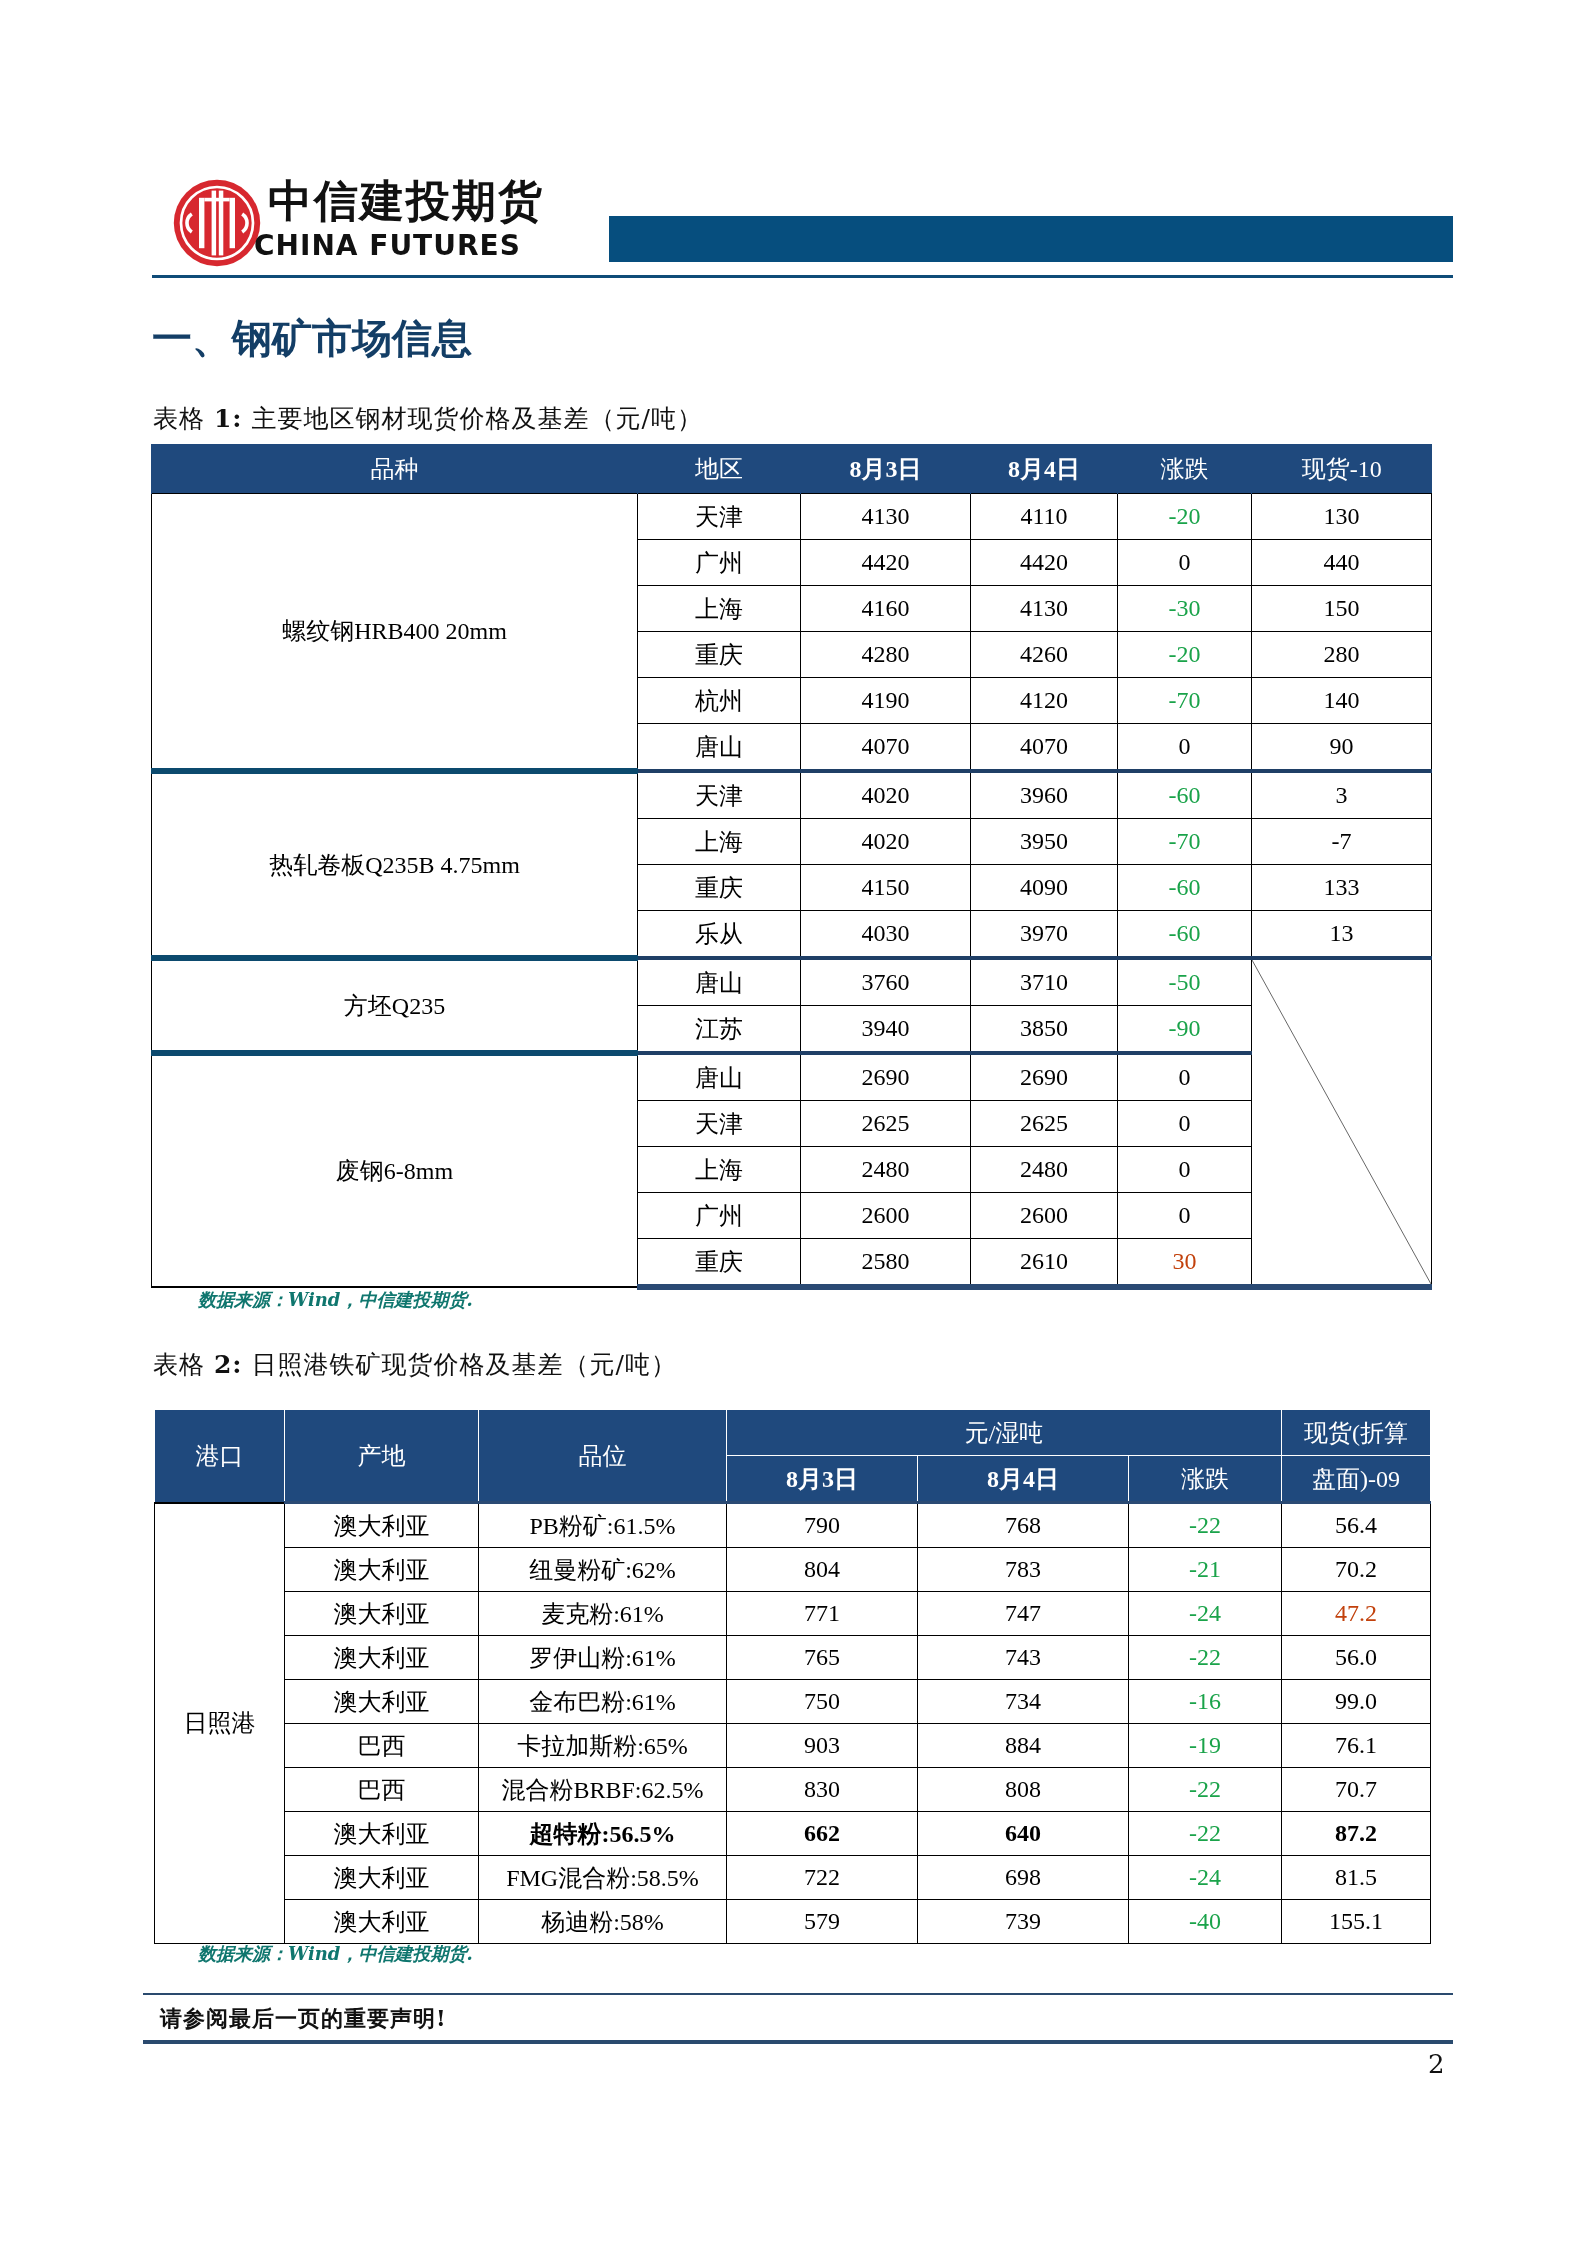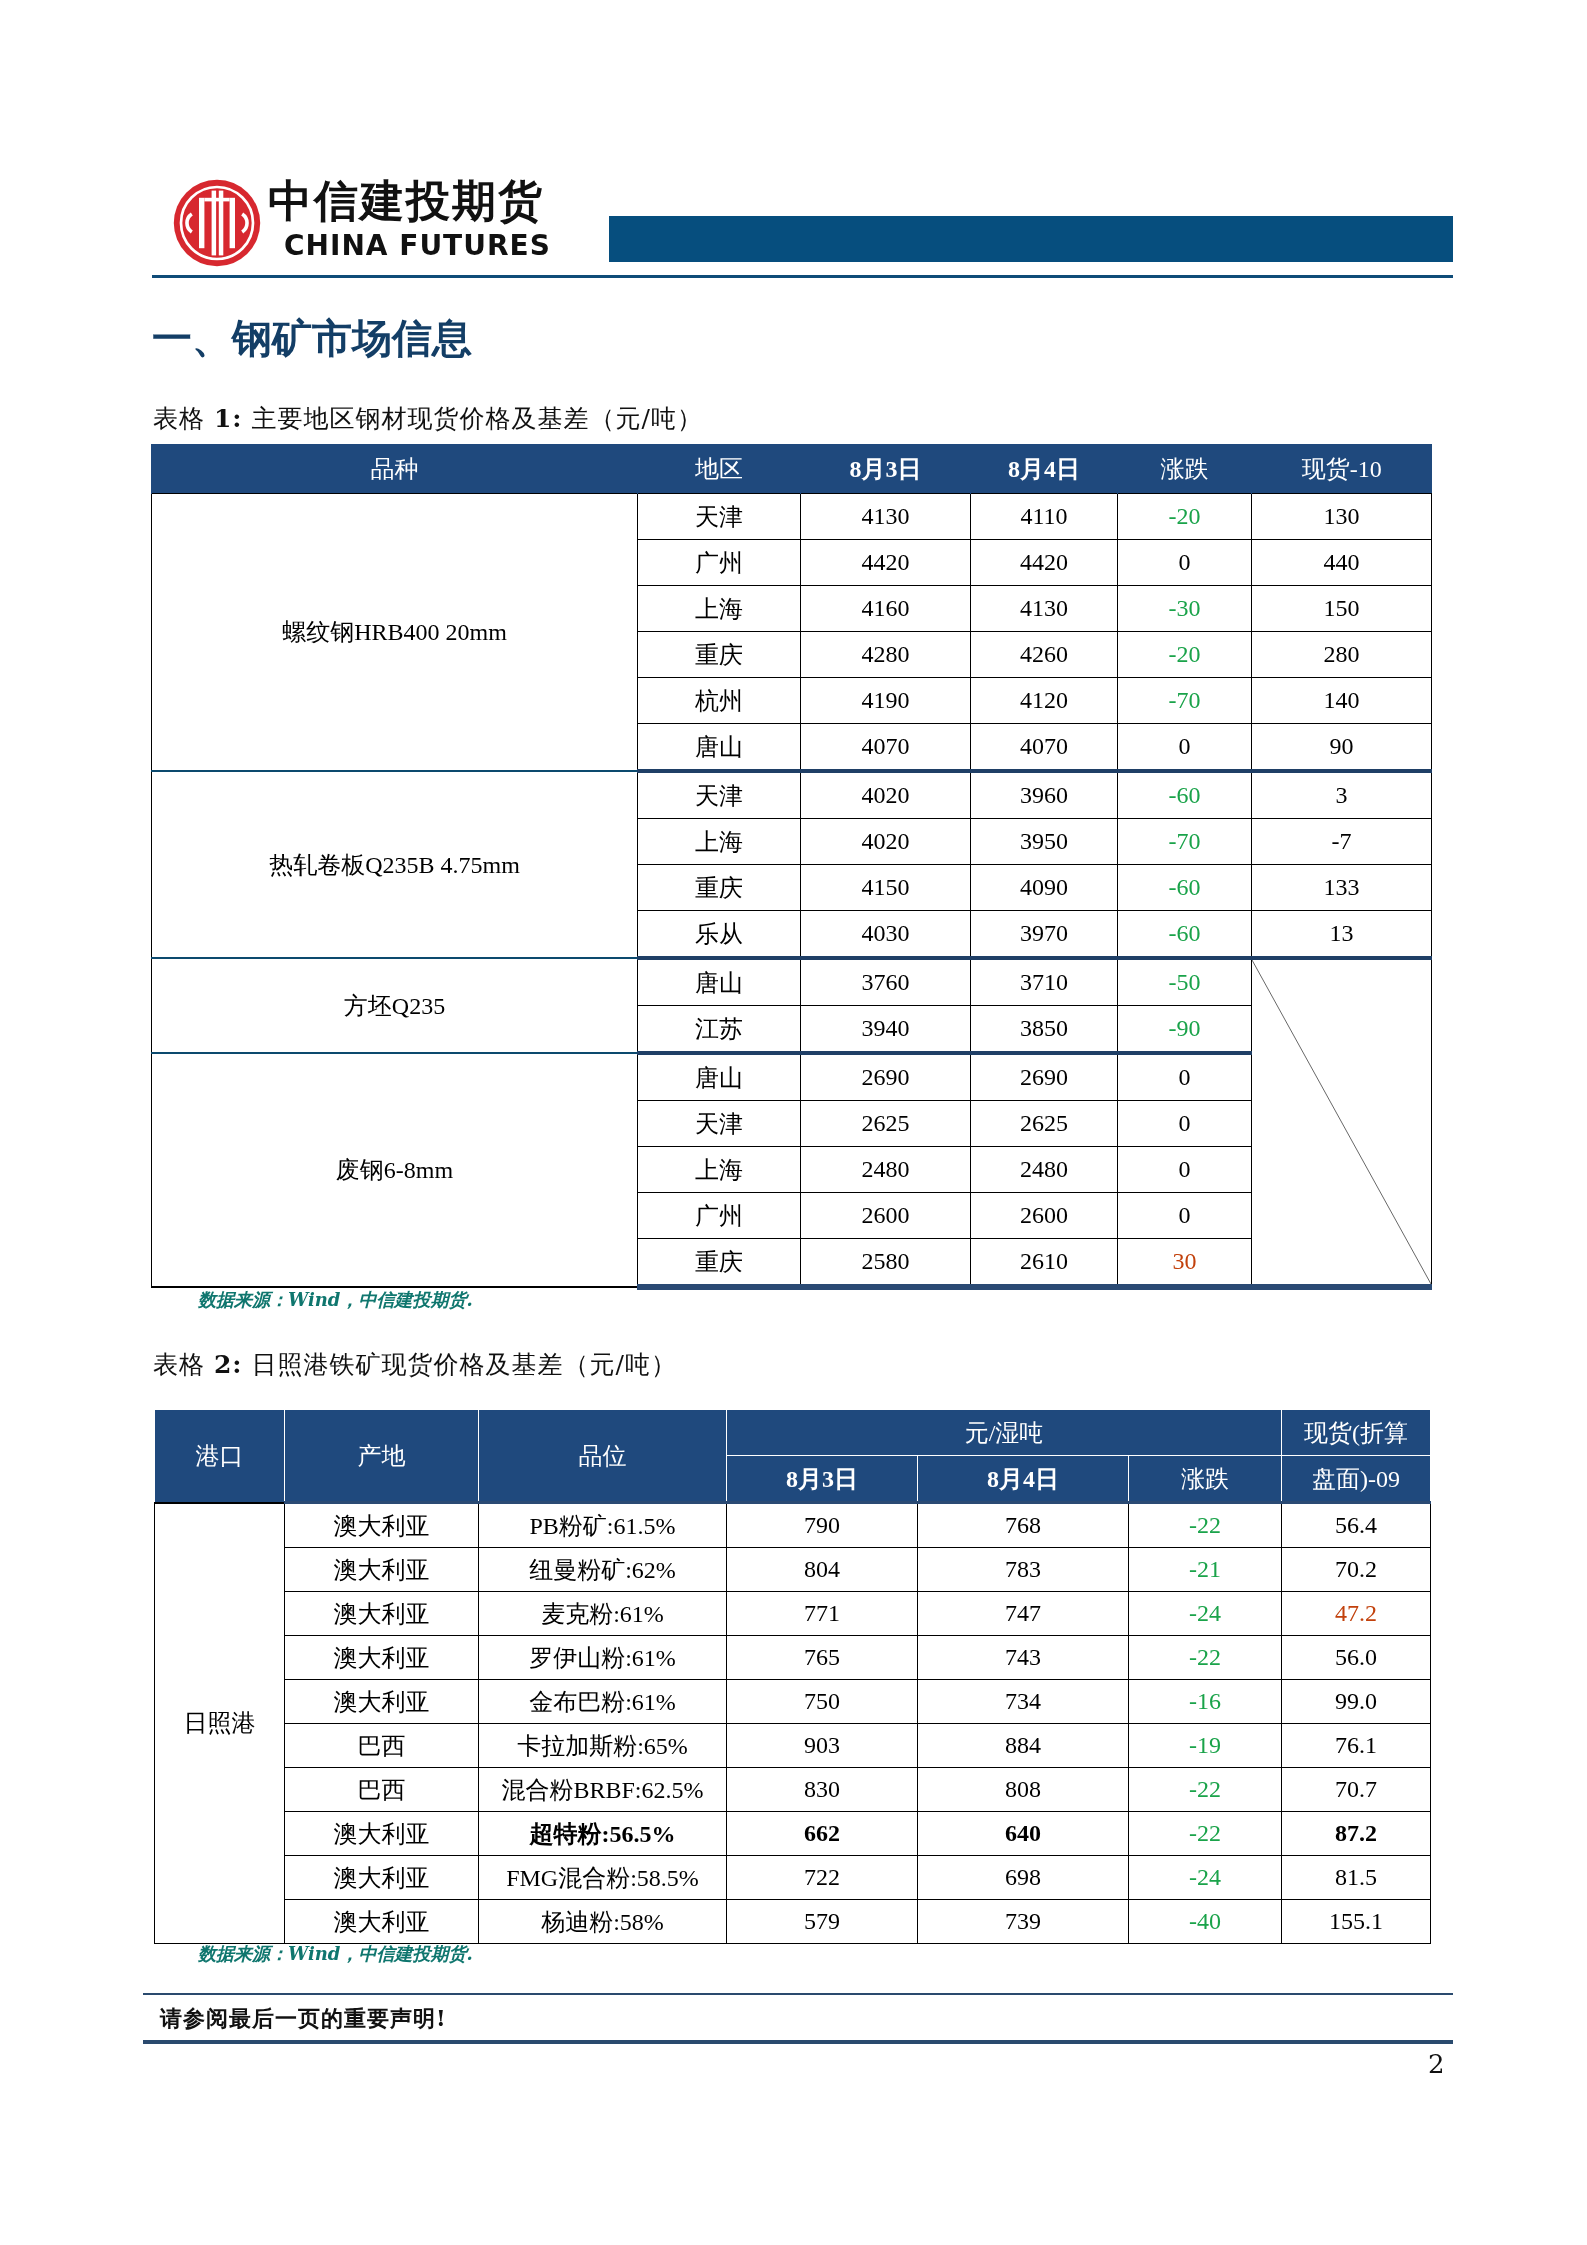--- a/index.html
+++ b/index.html
@@ -2,21 +2,21 @@
 <html><head>
 <meta charset="utf-8">
 <style>
   html, body { margin: 0; padding: 0; background: #ffffff; }
   body { width: 1587px; height: 2245px; position: relative; font-family: "DejaVu Serif", "Liberation Serif", serif; color: #000; }
   .abs { position: absolute; }
 
   
   .logo-circle { left: 172px; top: 178px; width: 90px; height: 90px; }
   .logo-cn { left: 268px; top: 176px; font-family: "DejaVu Serif", serif; font-weight: bold; font-size: 44px; letter-spacing: 2px; color: #111; line-height: 50px; }
-  .logo-en { left: 284px; top: 230px; font-family: "DejaVu Sans", "Liberation Sans", sans-serif; font-weight: bold; font-size: 28px; letter-spacing: 1px; color: #111; line-height: 32px; }
+  .logo-en { left: 254px; top: 230px; font-family: "DejaVu Sans", "Liberation Sans", sans-serif; font-weight: bold; font-size: 28px; letter-spacing: 1px; color: #111; line-height: 32px; }
   .header-bar { left: 609px; top: 216px; width: 844px; height: 46px; background: #064e7e; }
   .header-line { left: 152px; top: 275px; width: 1301px; height: 3px; background: #0f4c78; }
 
   .section-title { left: 152px; top: 310px; font-family: "DejaVu Sans", sans-serif; font-weight: bold; font-size: 40px; color: #133e66; line-height: 56px; }
 
   .caption { font-size: 25px; line-height: 34px; color: #111; letter-spacing: 1px; }
   .caption b { font-weight: bold; }
   .source { font-size: 18px; font-style: italic; font-weight: bold; color: #0f766e; line-height: 24px; margin-left: 45px; }
 
   table { border-collapse: collapse; table-layout: fixed; }
@@ -25,21 +25,21 @@
   .neg { color: #1aa34a; }
   .pos { color: #c2410c; }
   .bold { font-weight: bold; margin-left: 13px; }
 
   
   #t1 { left: 151px; top: 444px; width: 1280px; }
   #t1 th { height: 49px; border-left: 1px solid #1f497d; }
   #t1 td { height: 45px; border: 1.5px solid #000; border-left: 1px solid #000; border-right: 1px solid #000; }
   #t1 td.prod { text-align: center; font-size: 24px; border-right: 1px solid #000; }
   #t1 tr.groupstart td { border-top: 4px solid #1f3f66; }
-  #t1 tr.groupstart td.prod { border-top: 2px solid #0c4a6e; }
+  #t1 tr.groupstart td.prod { border-top: 6px solid #0c4a6e; }
   #t1 .lastrow td { border-bottom: 6px solid #2a4a74; }
   .diag-cell { position: relative; background: #fff; }
   .diag-cell svg { position: absolute; left: 0; top: 0; width: 100%; height: 100%; }
 
   
   #t2 { left: 154px; top: 1410px; width: 1276px; }
   #t2 th { border: 1px solid #ffffff; border-top: none; }
   #t2 th.h1 { height: 45px; }
   #t2 th.h2 { height: 45px; }
   #t2 td { height: 43px; border: 1.5px solid #000; }

